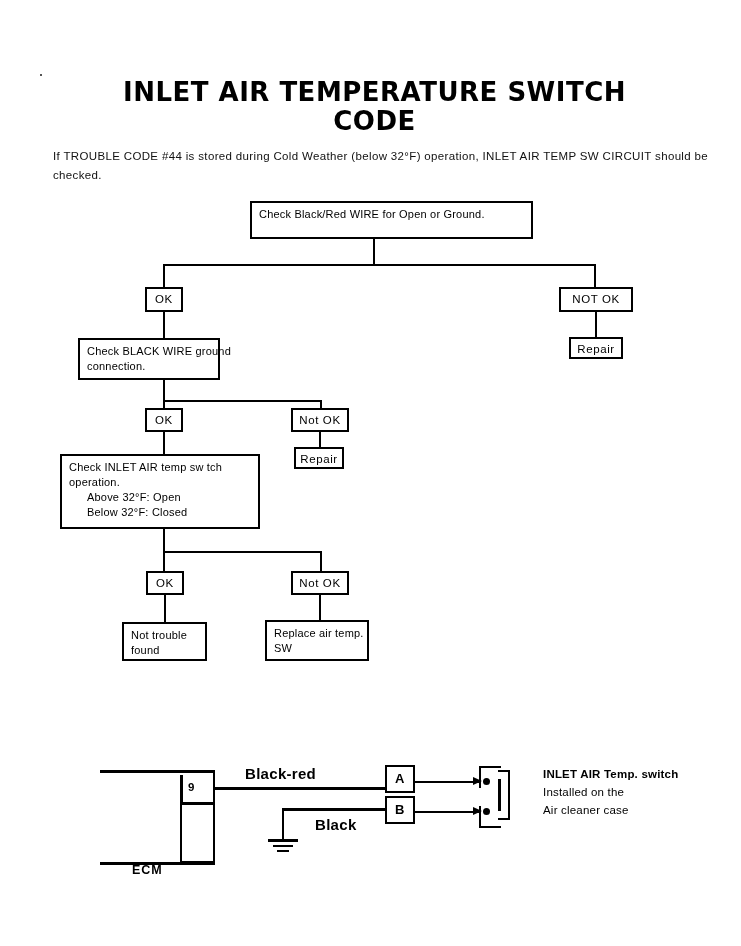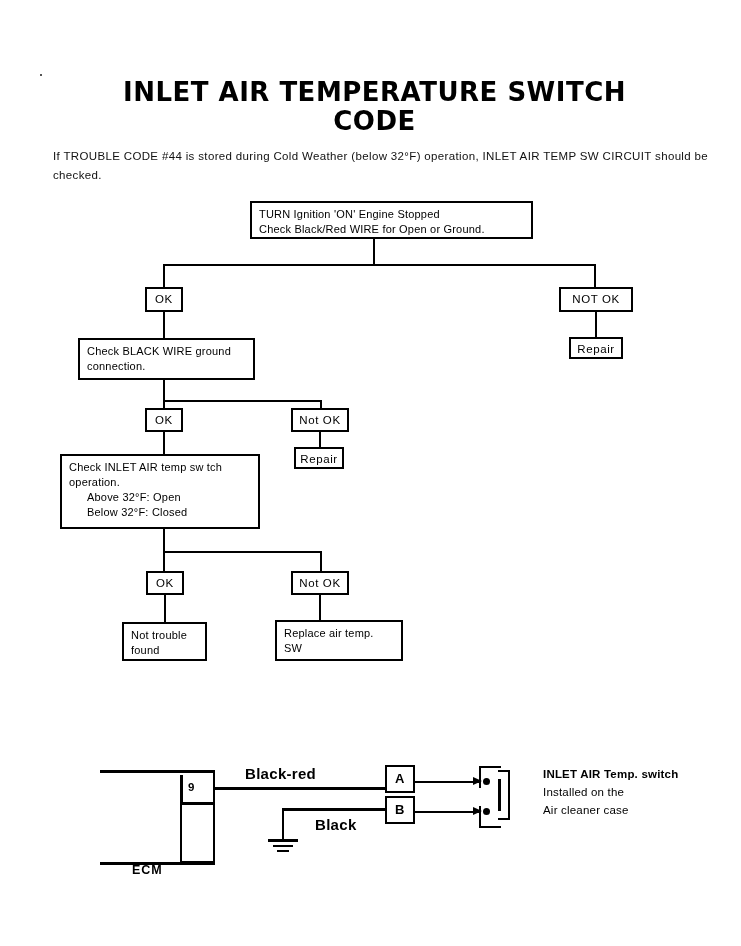--- a/index.html
+++ b/index.html
@@ -161,21 +161,20 @@
   <div class="title-block">
     <div class="title-line">INLET AIR TEMPERATURE SWITCH</div>
     <div class="title-line">CODE</div>
   </div>
 
   <div class="intro">If TROUBLE CODE #44 is stored during Cold Weather (below 32°F) operation, INLET AIR TEMP SW CIRCUIT should be checked.</div>
 
   <div class="speck" style="left:40px; top:74px;"></div>
 
   <div class="box" style="left:250px; top:201px; width:283px; height:38px;">
-    <span class="ln">TURN Ignition 'ON' Engine Stopped</span>
     <span class="ln">Check Black/Red WIRE for Open or Ground.</span>
   </div>
 
   <div class="v-line" style="left:373px; top:239px; height:25px;"></div>
 
   <div class="h-line" style="left:163px; top:264px; width:212px;"></div>
 
   <div class="h-line" style="left:373px; top:264px; width:223px;"></div>
 
   <div class="v-line" style="left:163px; top:264px; height:23px;"></div>
@@ -184,21 +183,21 @@
   <div class="box label" style="left:145px; top:287px; width:38px; height:25px;">OK</div>
 
   <div class="box label" style="left:559px; top:287px; width:74px; height:25px;">NOT  OK</div>
 
   <div class="v-line" style="left:163px; top:312px; height:26px;"></div>
 
   <div class="v-line" style="left:595px; top:312px; height:25px;"></div>
 
   <div class="box label" style="left:569px; top:337px; width:54px; height:22px;">Repair</div>
 
-  <div class="box" style="left:78px; top:338px; width:177px; height:42px;">
+  <div class="box" style="left:78px; top:338px; width:142px; height:42px;">
     <span class="ln">Check BLACK WIRE ground</span>
     <span class="ln">connection.</span>
   </div>
 
   <div class="v-line" style="left:163px; top:380px; height:20px;"></div>
 
   <div class="h-line" style="left:163px; top:400px; width:159px;"></div>
   <div class="v-line" style="left:320px; top:400px; height:8px;"></div>
   <div class="v-line" style="left:163px; top:400px; height:8px;"></div>
 
@@ -229,21 +228,21 @@
   <div class="box label" style="left:291px; top:571px; width:58px; height:24px;">Not OK</div>
 
   <div class="v-line" style="left:164px; top:595px; height:27px;"></div>
   <div class="v-line" style="left:319px; top:595px; height:25px;"></div>
 
   <div class="box" style="left:122px; top:622px; width:85px; height:39px;">
     <span class="ln">Not trouble</span>
     <span class="ln">found</span>
   </div>
 
-  <div class="box" style="left:275px; top:620px; width:128px; height:41px;">
+  <div class="box" style="left:265px; top:620px; width:104px; height:41px;">
     <span class="ln">Replace air temp.</span>
     <span class="ln">SW</span>
   </div>
 
   <div class="sch-line sch-h-thick" style="left:100px; top:770px; width:115px;"></div>
   <div class="sch-line sch-h-thick" style="left:100px; top:862px; width:115px;"></div>
 
   <div class="sch-line sch-v-thick" style="left:180px; top:775px; width:3px; height:30px;"></div>
   <div class="sch-line sch-h-thick" style="left:180px; top:802px; width:35px;"></div>
   <div class="sch-line sch-v" style="left:180px; top:805px; height:58px;"></div>

